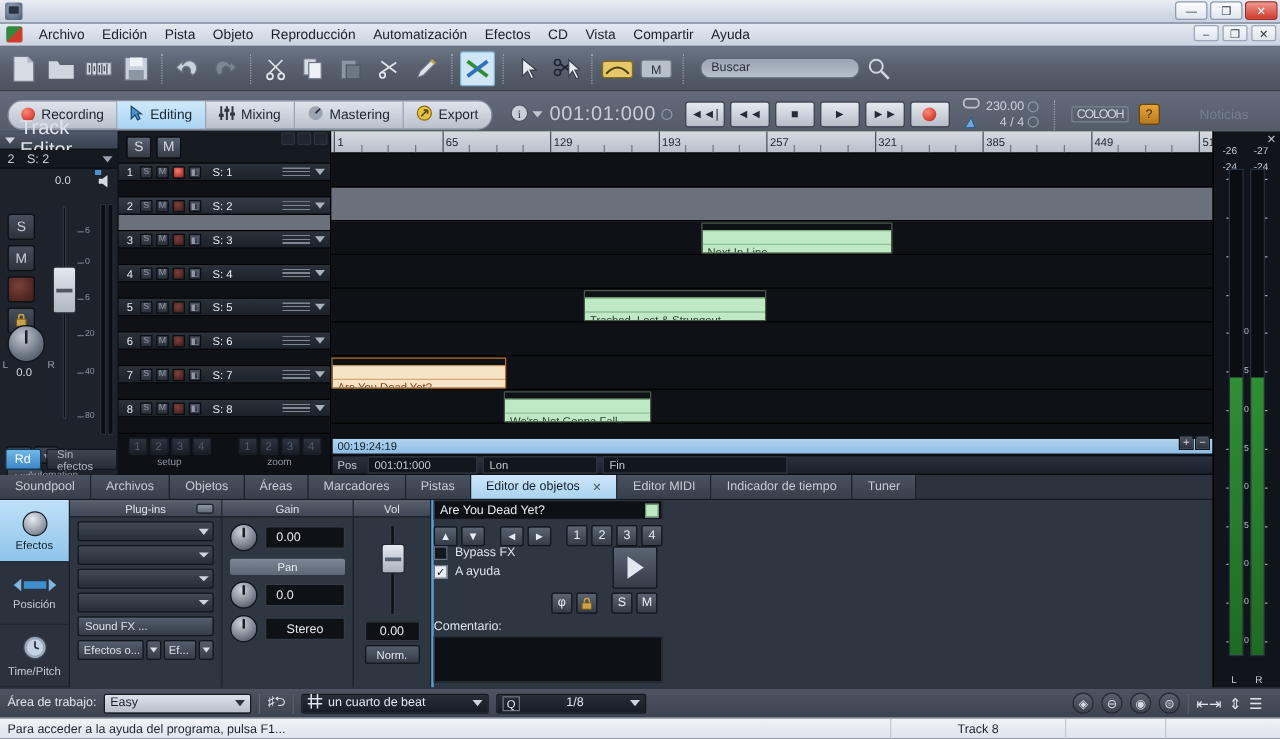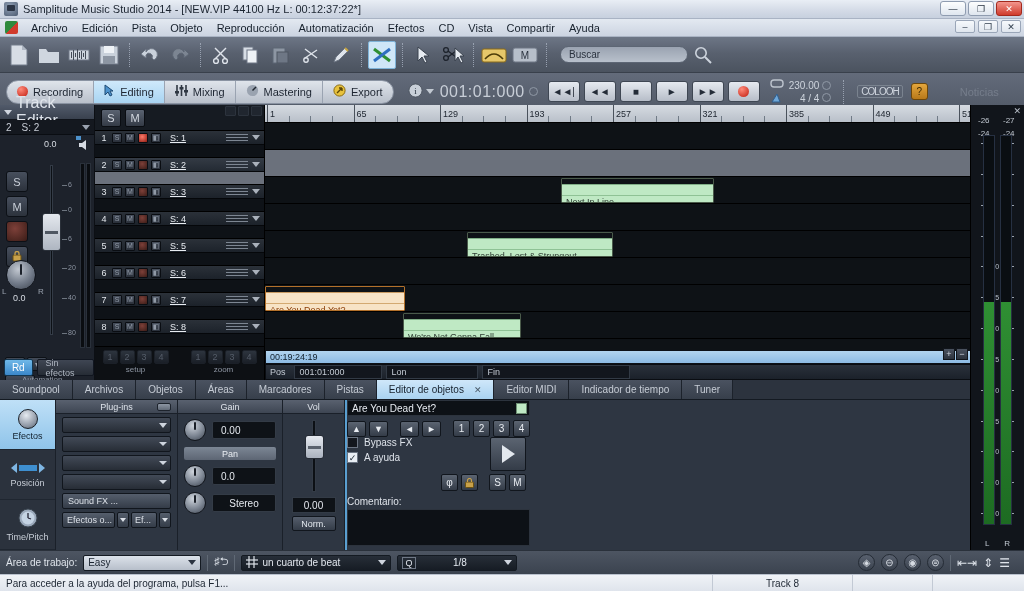--- a/index.html
+++ b/index.html
@@ -130,21 +130,21 @@
   .th-corner div{width:11px;height:10px;border:1px solid #2c333d;background:#20262f;border-radius:1px;}
   .trow{height:27px;border-bottom:1px solid #000;position:relative;}
   .trow .tbar{height:14px;background:linear-gradient(#2b3139,#1c222a);border-bottom:1px solid #05070a;
      display:flex;align-items:center;gap:3px;padding-left:4px;}
   .trow .tnum{width:10px;color:#e3e7ec;font-size:9px;text-align:center;}
   .tog{width:10px;height:10px;border:1px solid #0a0d12;border-radius:1px;
      background:linear-gradient(#464e5b,#2a303a);color:#9099a6;font-size:7px;
      display:flex;align-items:center;justify-content:center;}
   .tog.rec{background:radial-gradient(circle at 40% 35%,#ff7a6a,#8e1c12);}
   .tog.rec.off{background:radial-gradient(circle at 40% 35%,#7d4039,#3a1c17);}
-  .tname{color:#e8ecf1;font-size:9px;margin-left:6px;text-decoration:underline;}
+  .tname{color:#e8ecf1;font-size:9px;margin-left:6px;}
   .thandle{position:absolute;right:16px;top:3px;width:22px;height:8px;
      background:repeating-linear-gradient(#7d8692 0 1px,transparent 1px 3px);}
   .tcaret{position:absolute;right:4px;top:4px;width:0;height:0;border-left:4px solid transparent;border-right:4px solid transparent;border-top:5px solid #aab1bb;}
   .trow .tbody{height:12px;background:#0e1217;}
   .trow.sel .tbody{background:#6b717c;}
   .trow.sel .tbar{background:linear-gradient(#343b45,#232a33);}
   .th-bottom{flex:1;background:#0d1014;display:flex;align-items:center;justify-content:center;gap:22px;padding-bottom:4px;}
   .numgrp{display:flex;flex-direction:column;align-items:center;gap:1px;}
   .numgrp .nrow{display:flex;gap:2px;}
   .numgrp .nbtn{width:15px;height:14px;border:1px solid #1b2028;border-radius:2px;
@@ -276,21 +276,20 @@
      color:#1c2531;font-size:10px;display:flex;align-items:center;padding-left:6px;}
   .sb-cell{position:absolute;top:0;height:17px;border-left:1px solid #c2c9d4;display:flex;align-items:center;justify-content:center;font-size:10px;}
 </style>
 </head>
 <body>
 
 <div class="app">
 
   <div class="titlebar">
     <div class="ticon"></div>
-    <span>Samplitude Music Studio 2014 - [NEW.VIP   44100 Hz L: 00:12:37:22*]</span>
     <div class="wbtns">
       <div class="wbtn">—</div>
       <div class="wbtn">❐</div>
       <div class="wbtn close">✕</div>
     </div>
   </div>
 
   <div class="menubar">
     <div class="mlogo"></div>
     <span class="mi">Archivo</span>

